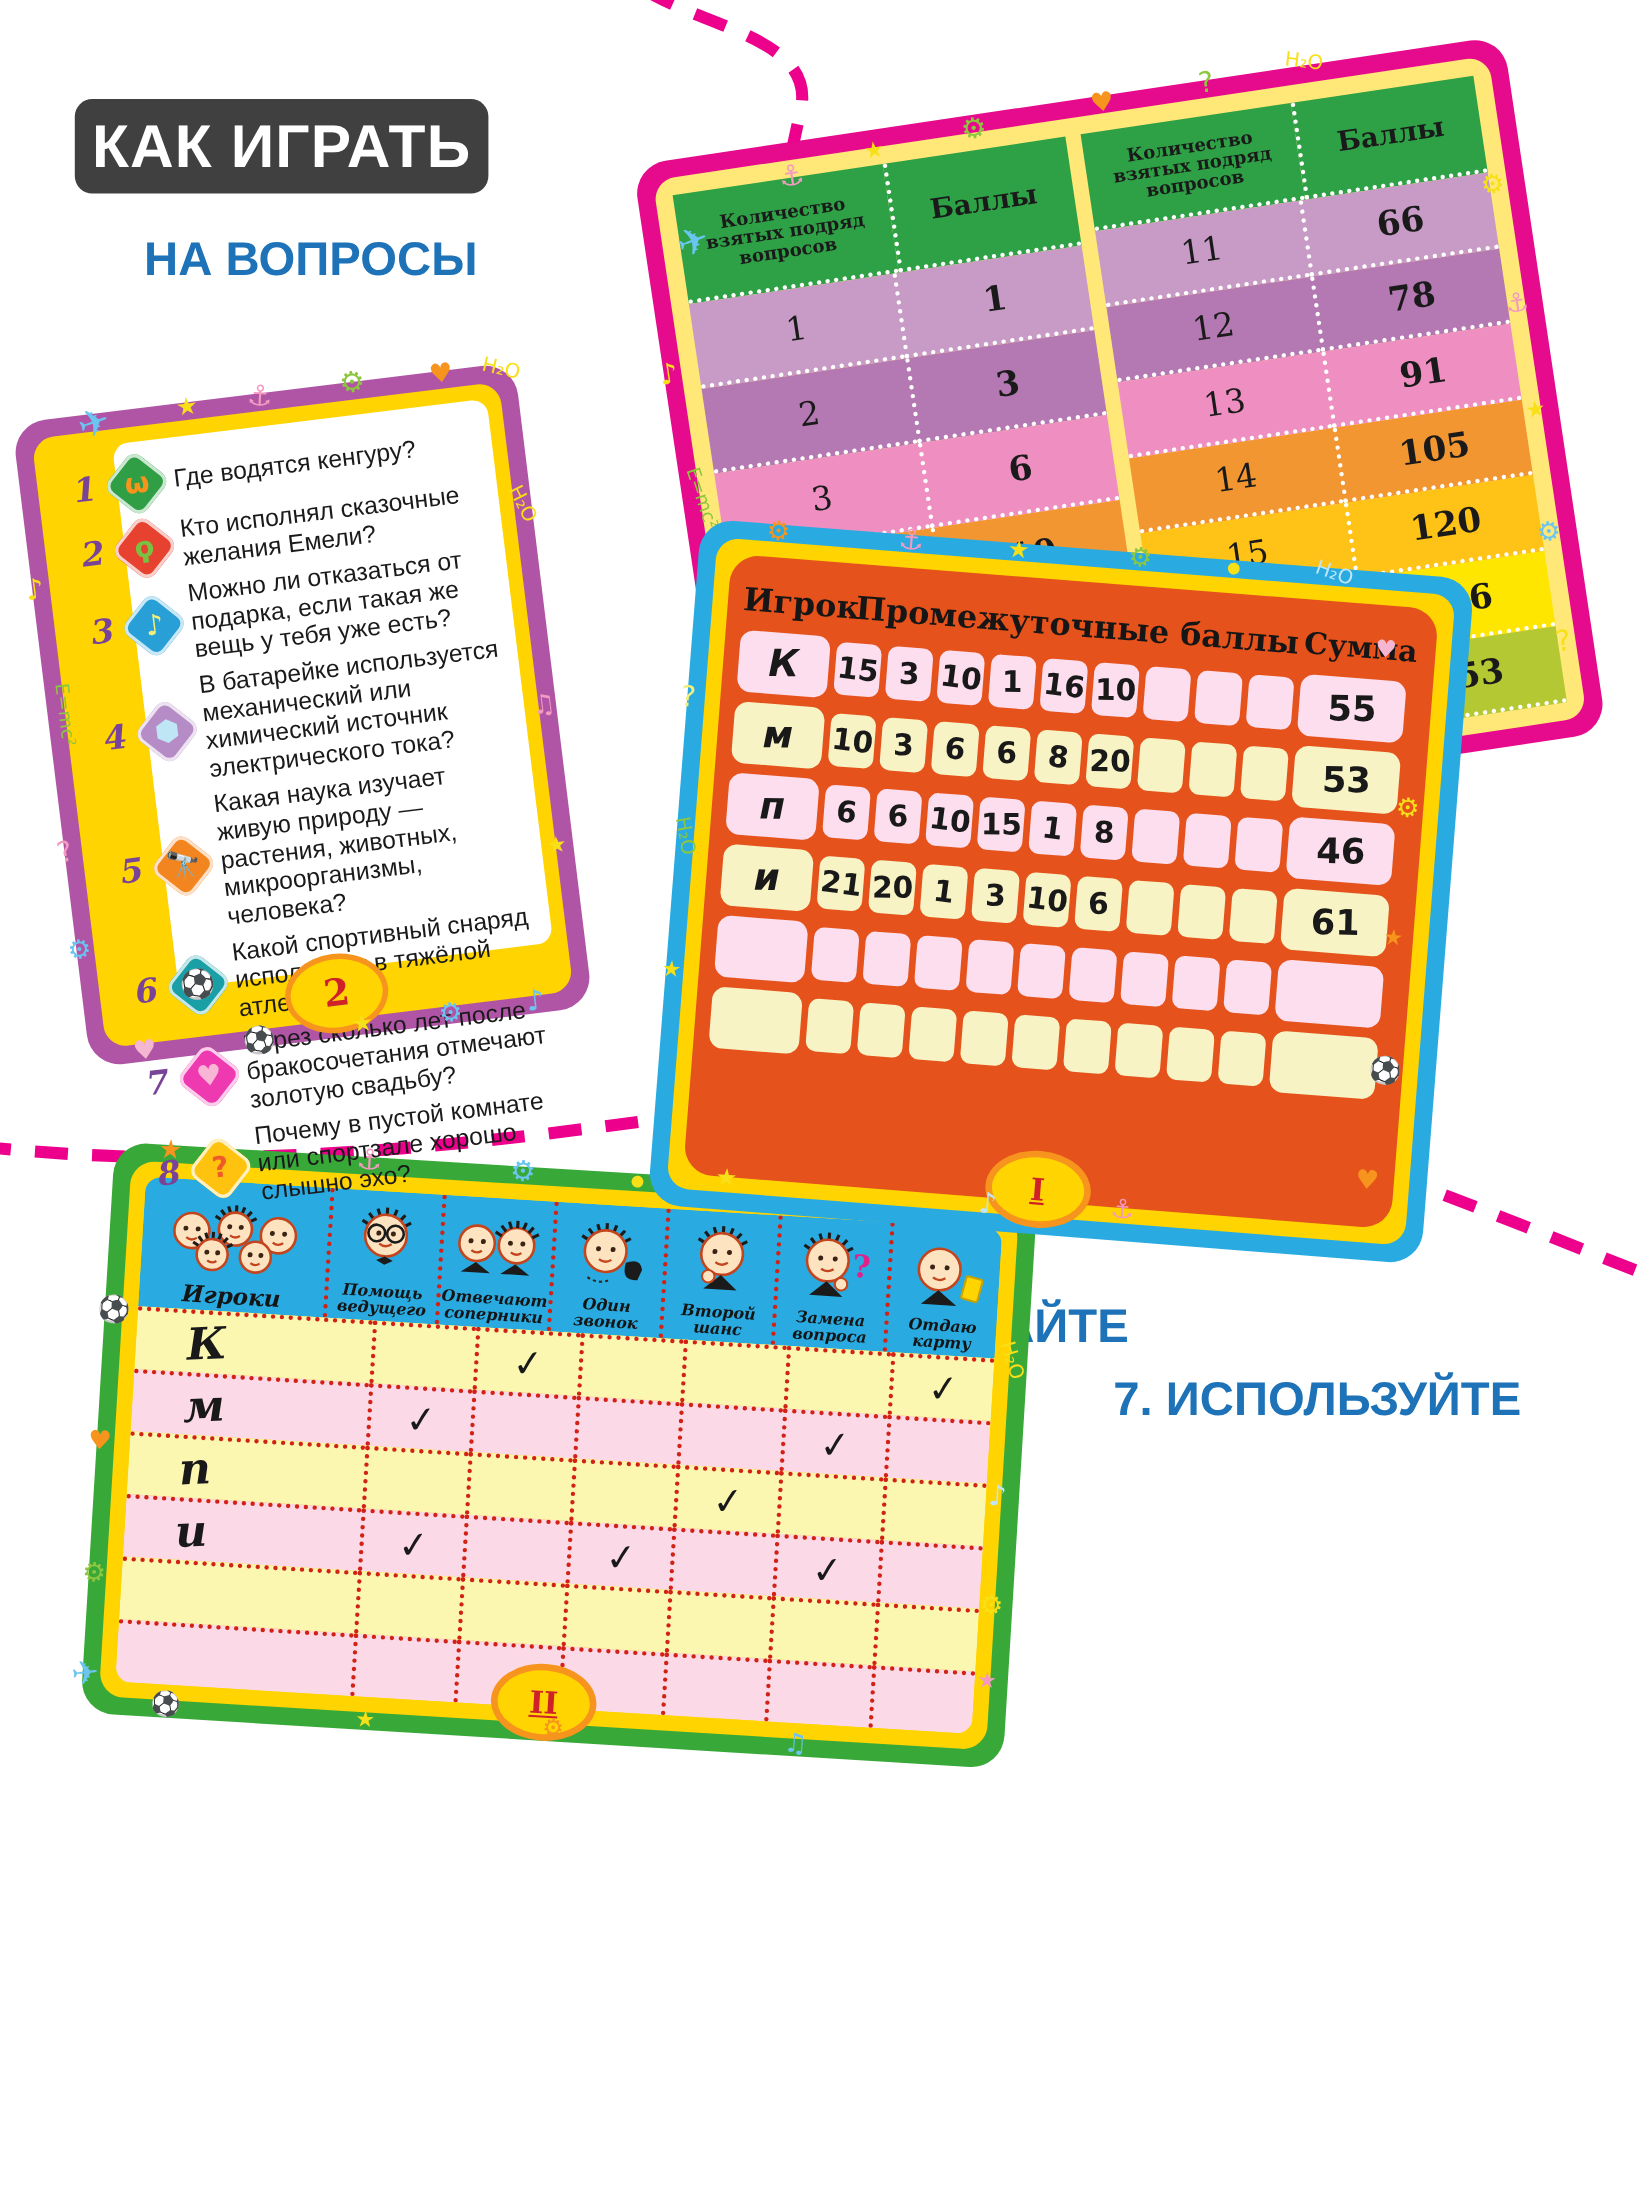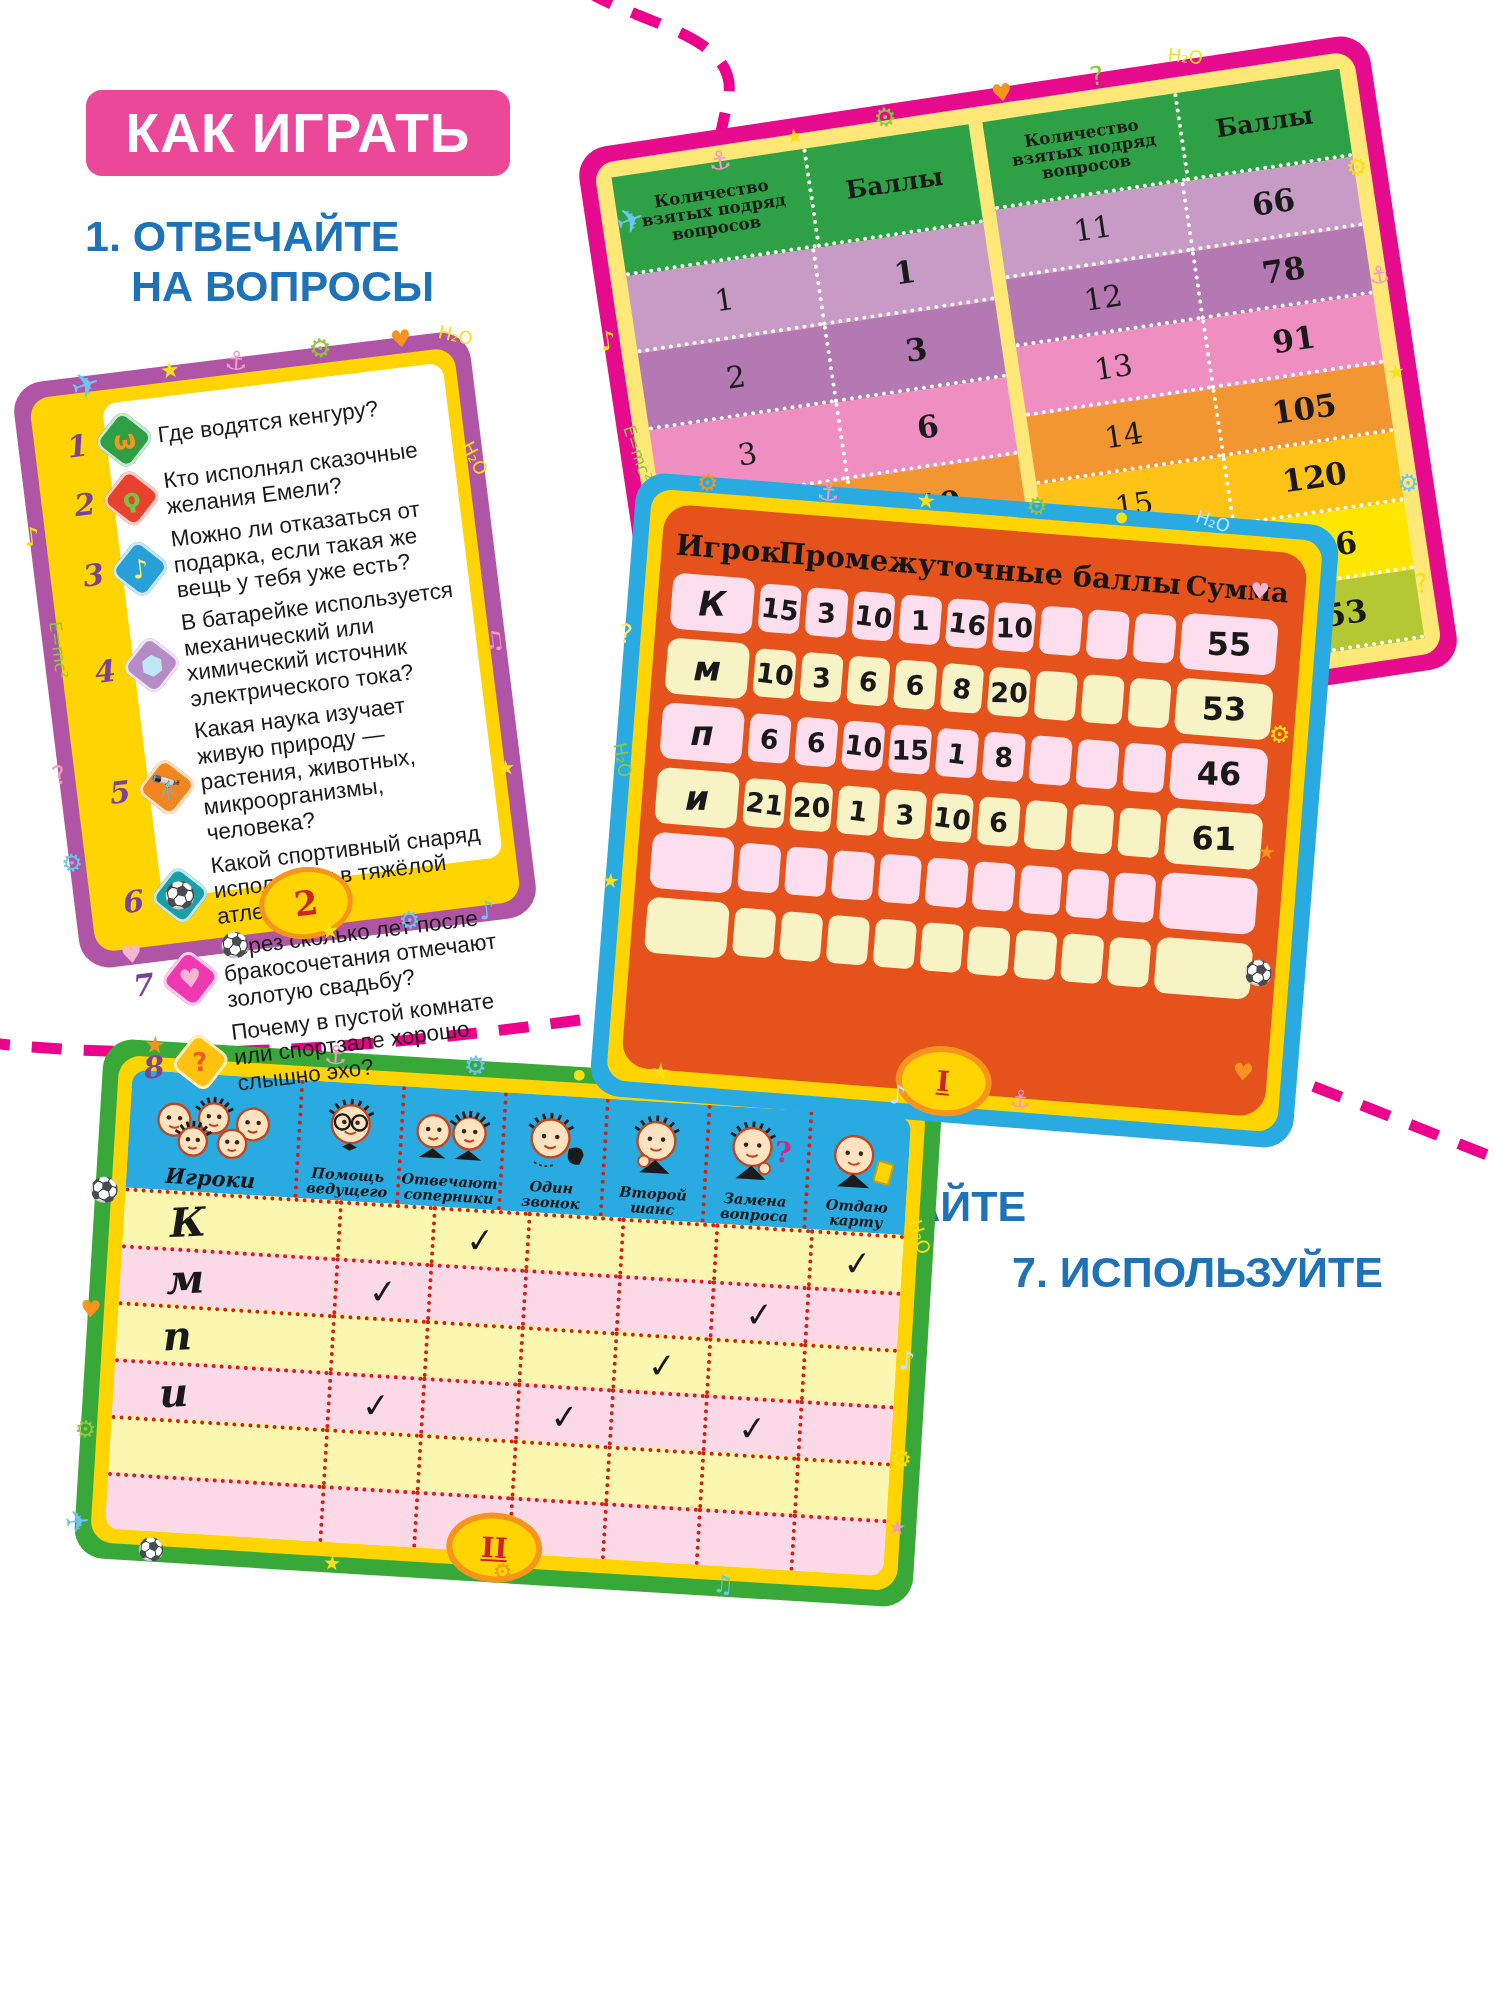--- a/index.html
+++ b/index.html
@@ -1,20 +1,20 @@
 <!DOCTYPE html>
 <html lang="ru"><head>
 <meta charset="utf-8">
 <style>
   html,body{margin:0;padding:0;}
   body{width:1500px;height:2000px;position:relative;background:#ffffff;overflow:hidden;
        font-family:"Liberation Sans",sans-serif;}
   .abs{position:absolute;}
   
-  #title-box{left:86px;top:90px;width:424px;height:86px;background:#ec4899;border-radius:16px;
+  #title-box{left:68px;top:90px;width:376px;height:86px;background:#404040;border-radius:16px;
     display:flex;align-items:center;justify-content:center;color:#fff;font-size:55px;font-weight:700;letter-spacing:1px;}
   .step{color:#1e73b8;font-weight:700;font-size:43px;line-height:1.16;}
   .step .l2{padding-left:46px;}
   #step1{left:85px;top:212px;}
   #step2{left:592px;top:1182px;}
   #step3{left:1012px;top:1248px;}
   
   .card{position:absolute;border-radius:30px;}
   .frame{position:absolute;inset:16px;border-radius:20px;}
   .deco{position:absolute;font-family:"DejaVu Sans",sans-serif;line-height:1;pointer-events:none;}
@@ -95,21 +95,20 @@
 <svg id="dash-svg" class="abs" width="1500" height="2000" viewBox="0 0 1500 2000">
   <path d="M 585,-10 C 640,25 742,35 728,100 C 712,170 690,280 676,420 C 663,540 651,650 649,780 C 648,862 660,915 690,965" fill="none" stroke="#ec008c" stroke-width="11" stroke-dasharray="30 22"></path>
   <path d="M -20,1042 C 250,1072 520,1030 770,992 C 1020,955 1250,1062 1520,1168" fill="none" stroke="#ec008c" stroke-width="11" stroke-dasharray="30 22"></path>
 </svg>
 
 <div id="title-box" class="abs">
   <span>КАК ИГРАТЬ</span>
 </div>
 
 <div id="step1" class="abs step">
-  <div>1. ОТВЕЧАЙТЕ</div>
   <div class="l2">НА ВОПРОСЫ</div>
 </div>
 <div id="step2" class="abs step">
   <div>2. ЗАРАБАТЫВАЙТЕ</div>
   <div class="l2">БАЛЛЫ</div>
 </div>
 <div id="step3" class="abs step">
   <div>7. ИСПОЛЬЗУЙТЕ</div>
 </div>
 

